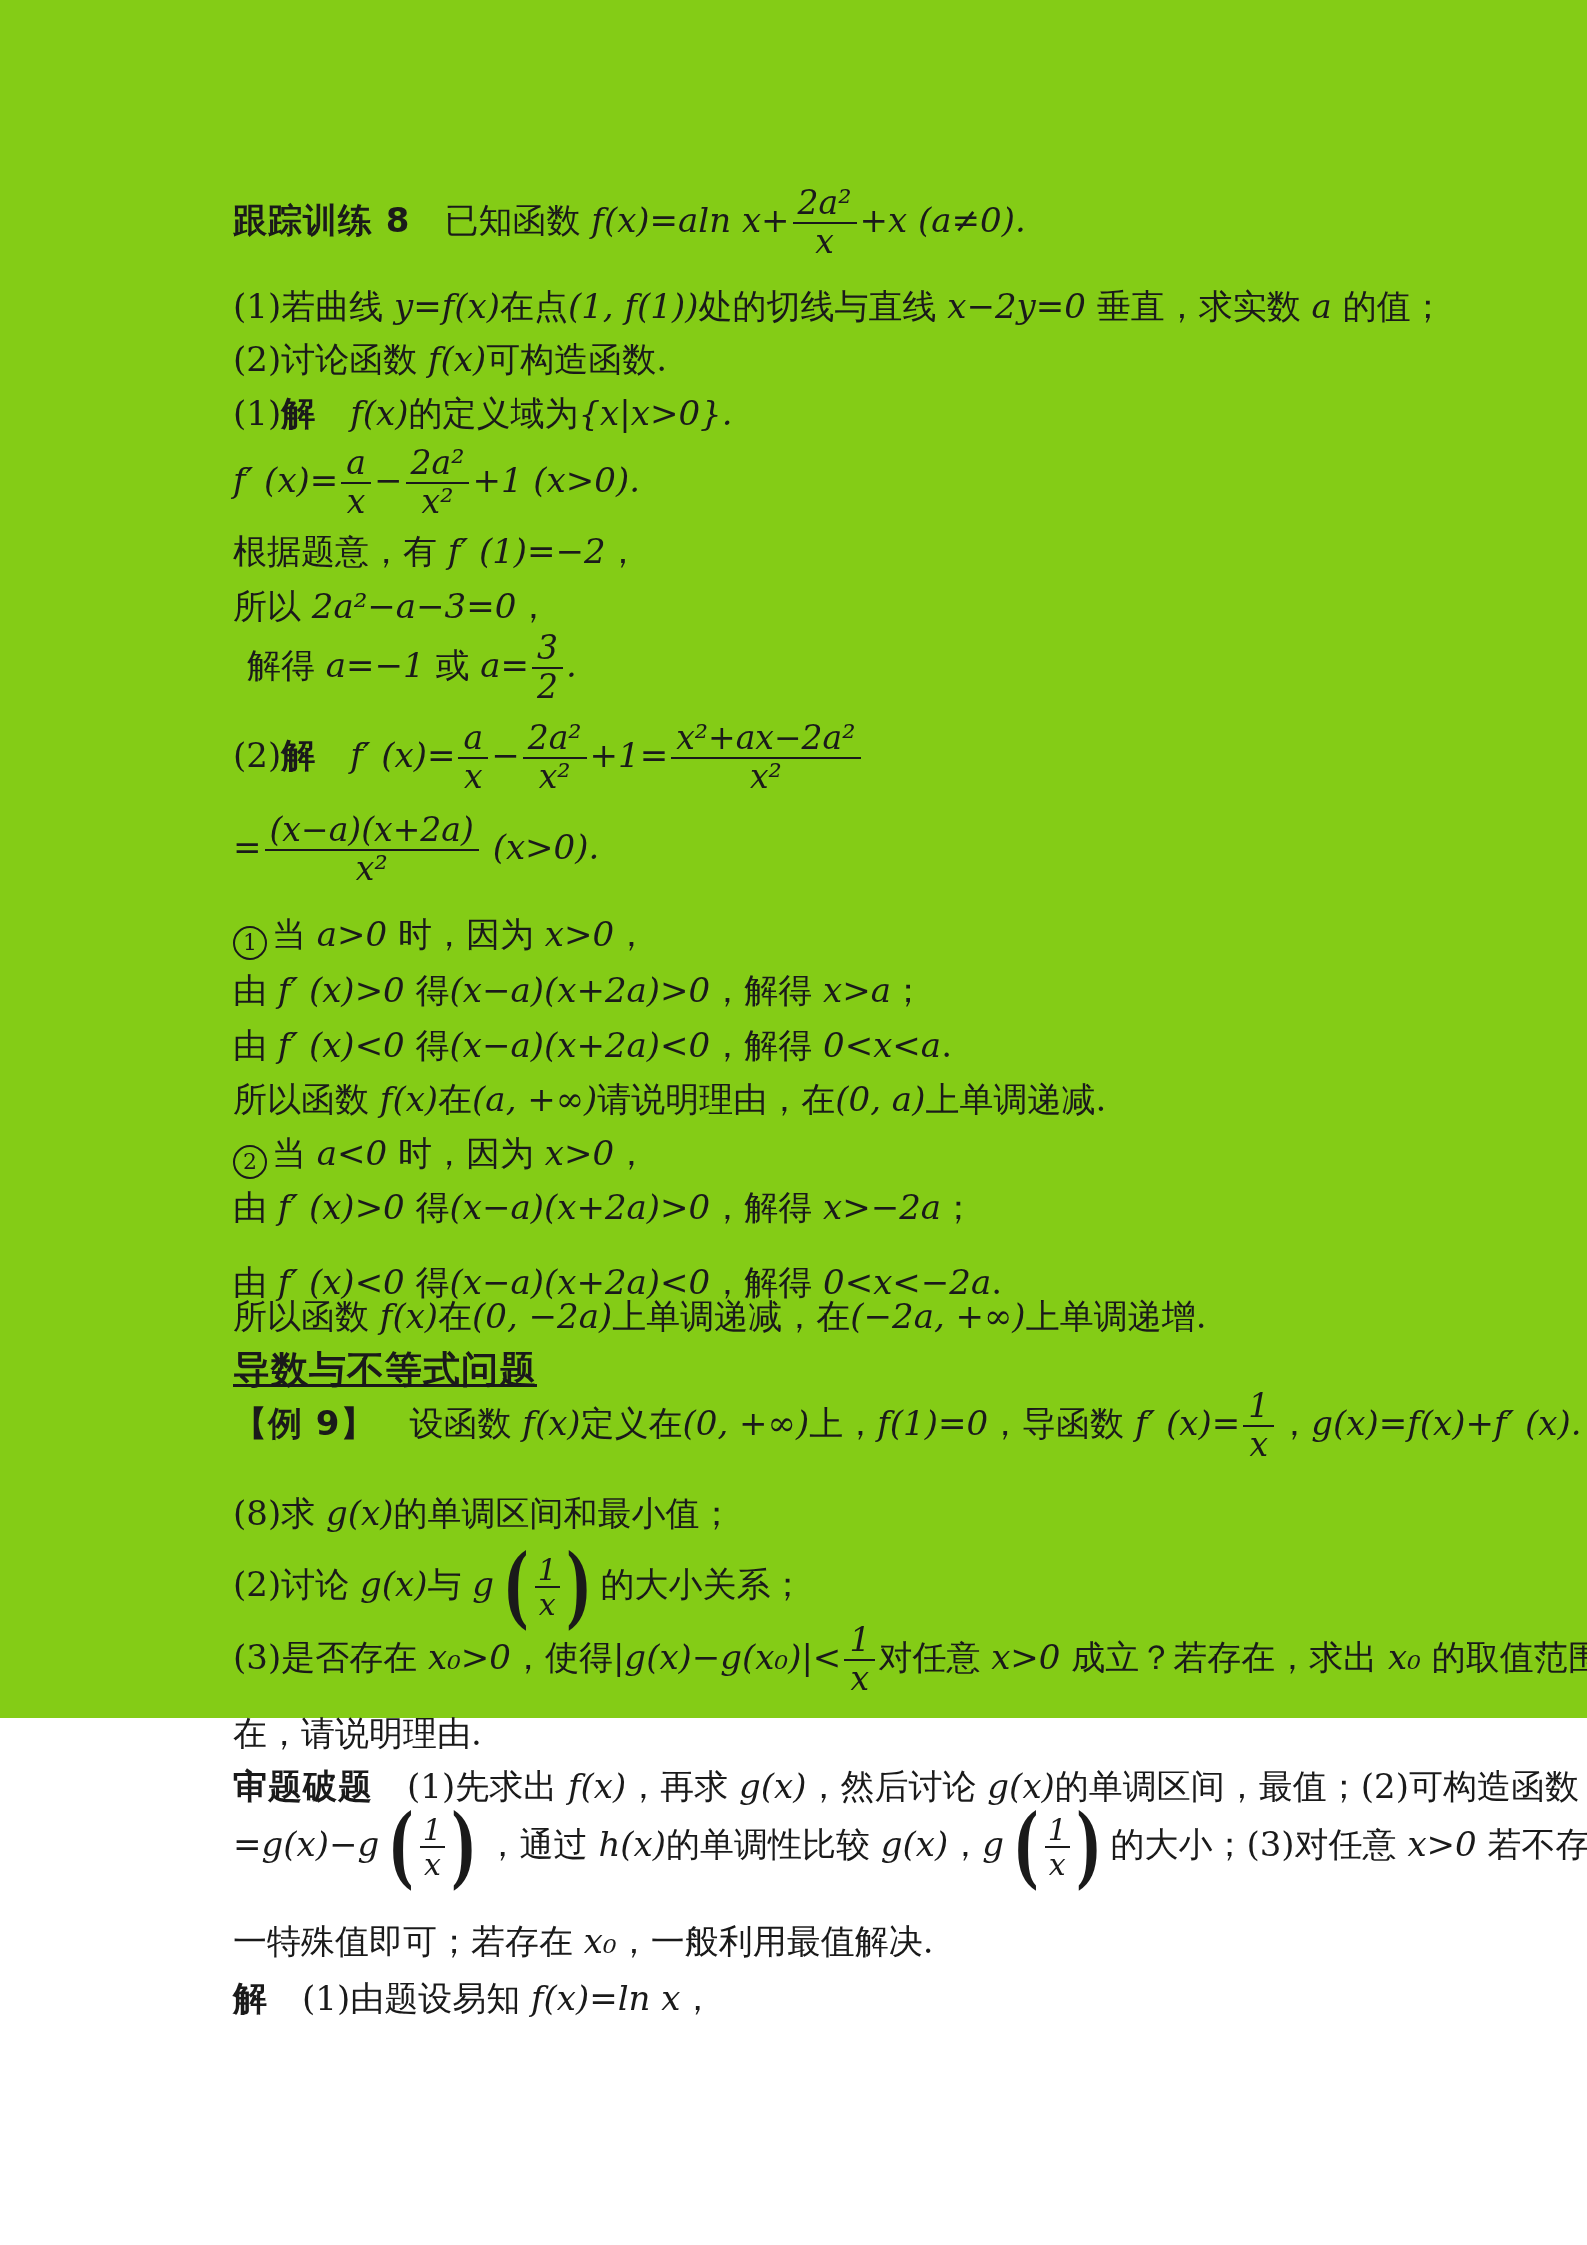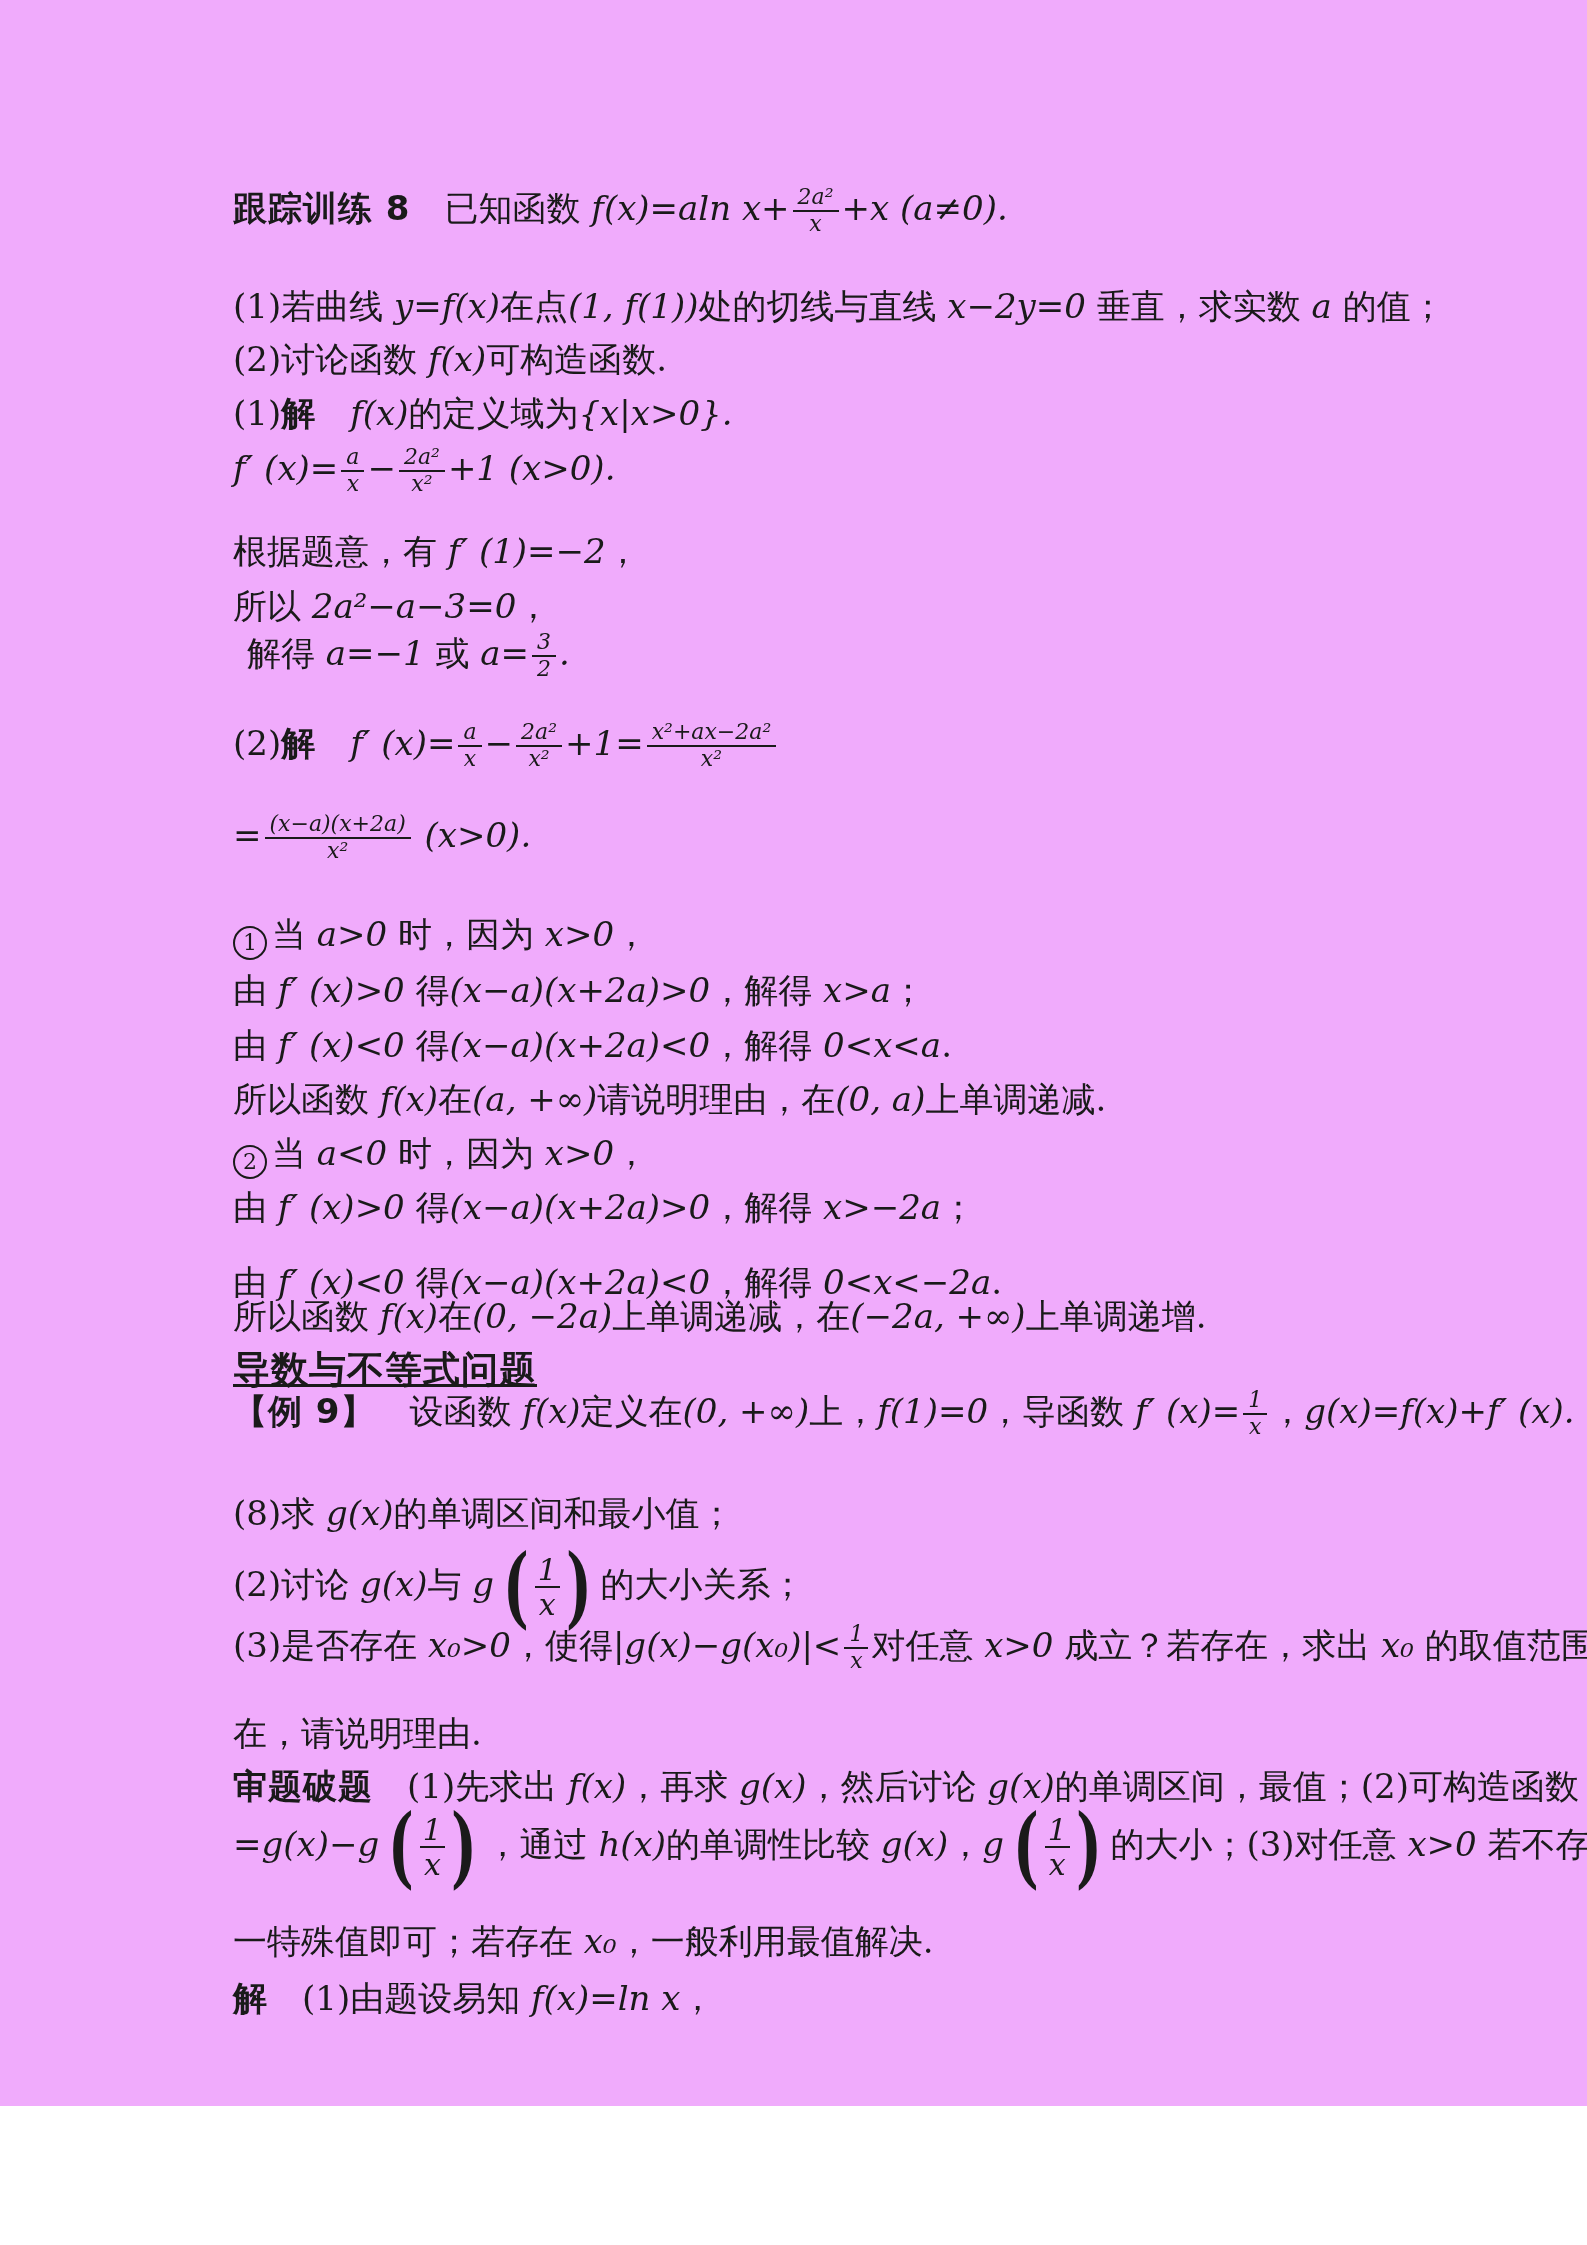--- a/index.html
+++ b/index.html
@@ -8,22 +8,22 @@
     width: 1587px;
     height: 2245px;
     background: #ffffff;
     overflow: hidden;
     font-family: "DejaVu Serif", serif;
   }
   .page {
     position: absolute;
     left: 0; top: 0;
     width: 1587px;
-    height: 2106px;
-    background: #f0abfc;
+    height: 1718px;
+    background: #84cc16;
   }
   .line {
     position: absolute;
     left: 233px;
     white-space: pre;
     font-size: 34px;
     line-height: 1.25;
     color: #1a1a1a;
   }
   .t { font-family: "DejaVu Serif", serif; font-style: normal; }
@@ -38,21 +38,21 @@
   .frac {
     display: inline-block;
     vertical-align: middle;
     text-align: center;
     font-style: italic;
     font-family: "DejaVu Serif", serif;
     margin: 0 3px;
   }
   .frac .num, .frac .den {
     display: block;
-    font-size: 22px;
+    font-size: 33px;
     line-height: 1.12;
     padding: 0 5px;
   }
   .frac .den { border-top: 2px solid #1a1a1a; }
   .pwrap {
     display: inline-flex;
     align-items: center;
     vertical-align: middle;
     margin: 0 1px;
   }

